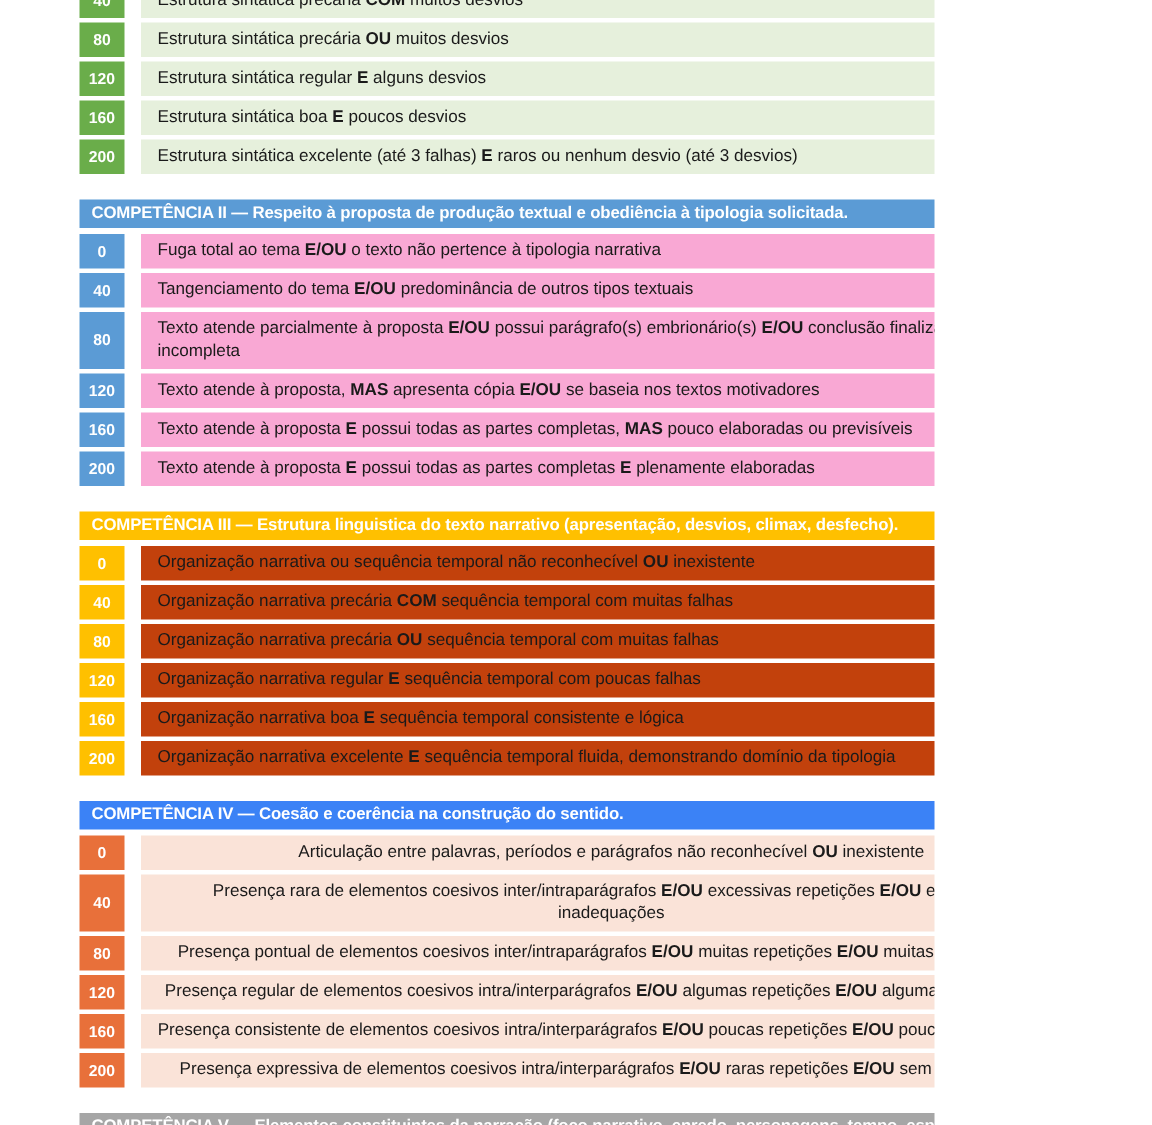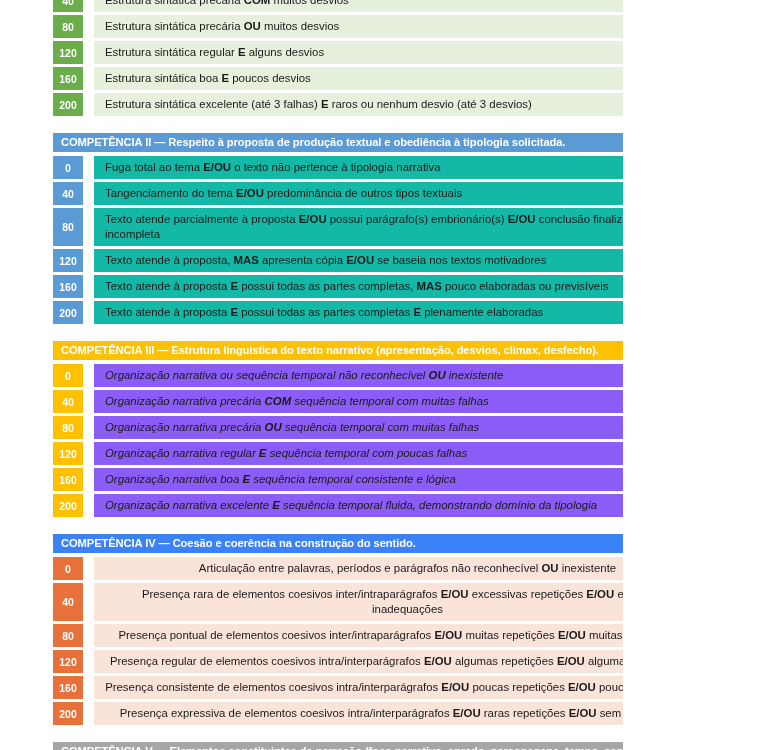--- a/index.html
+++ b/index.html
@@ -79,26 +79,26 @@
     box-sizing: border-box;
     margin-left: 11px;
   }
   .desc b { font-weight: bold; }
   .c-green .badge       { background: #6aad4a; }
   .c-green .desc        { background: #e6f0dc; }
 
   
   .c-blue .comp-header  { background: #5b9bd5; }
   .c-blue .badge        { background: #5b9bd5; }
-  .c-blue .desc         { background: #14b8a6; }
+  .c-blue .desc         { background: #f9a8d4; }
 
   
   .c-amber .comp-header { background: #ffc000; }
   .c-amber .badge       { background: #ffc000; }
-  .c-amber .desc        { background: #8b5cf6; font-style: italic; }
+  .c-amber .desc        { background: #c2410c; }
 
   
   .c-orange .comp-header{ background: #3b82f6; }
   .c-orange .badge      { background: #e8703a; }
   .c-orange .desc       { background: #fae3d8; text-align: center; }
 
   
   .c-grey .comp-header  { background: #a6a6a6; }
 </style>
 </head>

